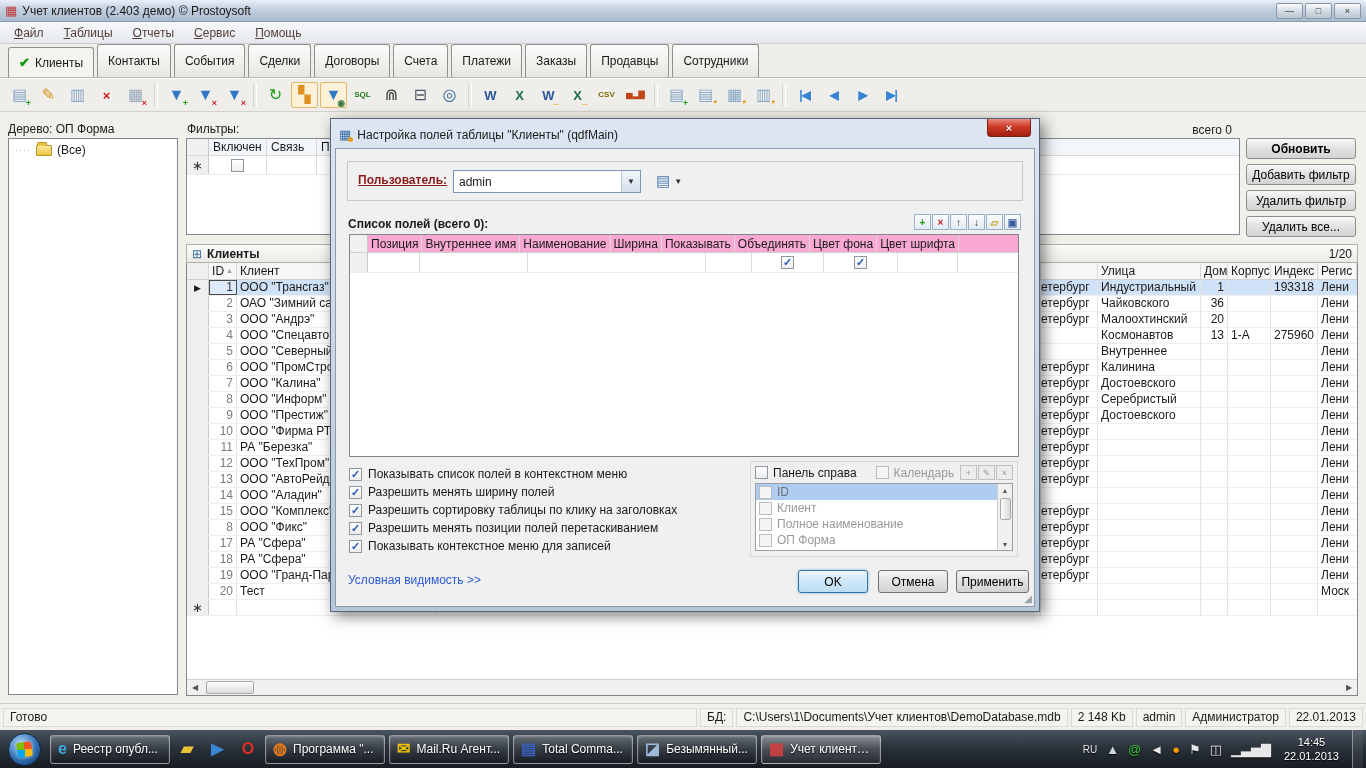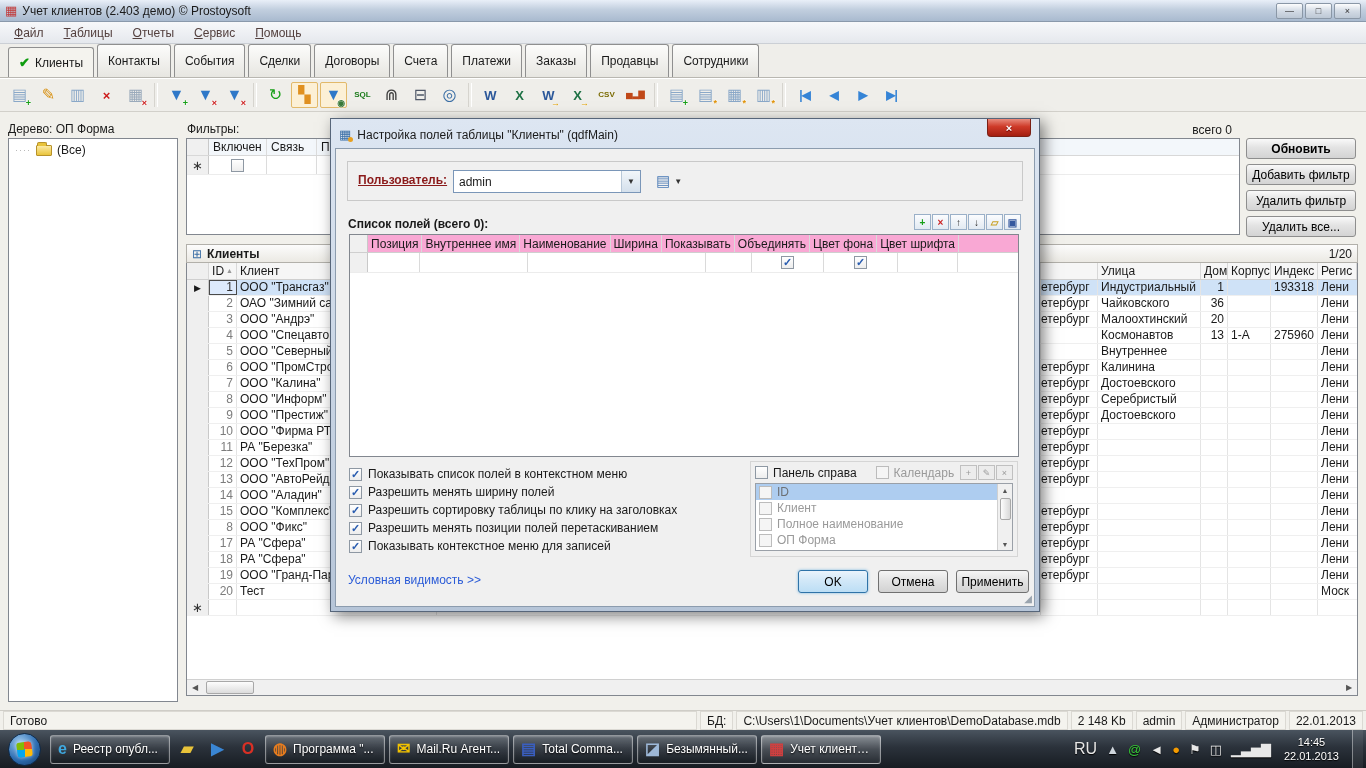--- a/index.html
+++ b/index.html
@@ -157,36 +157,36 @@
 
   .dlg-link{position:absolute;left:12px;top:424px;color:#2a5bd7;}
   .dbtn{position:absolute;top:421px;height:23px;border:1px solid #707070;border-radius:3px;background:linear-gradient(#f5f5f5,#e3e3e3 45%,#d2d2d2);display:flex;align-items:center;justify-content:center;font-size:12px;}
   .dbtn.default{border-color:#2f73a8;background:linear-gradient(#ebf4fc,#d2e8f8 45%,#bcdef5);box-shadow:0 0 3px #7ab8e0;}
   .btn-ok{left:462px;width:70px;}
   .btn-cancel{left:542px;width:70px;}
   .btn-apply{left:620px;width:73px;}
   .grip{position:absolute;right:2px;bottom:2px;color:#9aa4ae;font-size:10px;}
 
   
-  .statusbar{height:20px;background:#f1f0eb;border-top:1px solid #cfcdc7;display:flex;align-items:center;padding:0 3px;gap:3px;flex:0 0 auto;}
+  .statusbar{height:27px;background:#f1f0eb;border-top:1px solid #cfcdc7;display:flex;align-items:center;padding:0 3px;gap:3px;flex:0 0 auto;}
   .sb-cell{height:19px;display:flex;align-items:center;padding:0 6px;border:1px solid #dbd9d3;background:#f4f3ee;white-space:nowrap;}
   .sb-status{flex:1;border-color:#dbd9d3;}
 
   
   .taskbar{height:38px;background:linear-gradient(#4a545f,#2b323b 45%,#171c22);display:flex;align-items:center;padding:0 3px;gap:4px;flex:0 0 auto;}
   .start-orb{width:33px;height:33px;border-radius:50%;background:radial-gradient(circle at 35% 28%,#9cc8ee,#2f6fb3 55%,#143a68);border:1px solid #0e2a4a;display:flex;align-items:center;justify-content:center;margin:0 5px;flex:0 0 auto;}
   .orb-flag{width:15px;height:15px;border-radius:3px;background:conic-gradient(#f35325 0 25%,#ffba08 0 50%,#05a6f0 0 75%,#81bc06 0);transform:rotate(-8deg);box-shadow:0 0 4px rgba(255,255,255,.6);}
   .task-item{height:29px;display:flex;align-items:center;gap:6px;padding:0 7px;border-radius:3px;color:#fff;flex:0 0 auto;}
   .task-item.framed{border:1px solid rgba(255,255,255,.45);background:linear-gradient(rgba(255,255,255,.20),rgba(255,255,255,.06) 50%,rgba(0,0,0,.12));box-shadow:inset 0 1px 2px rgba(255,255,255,.25);width:120px;}
   .task-item.active{background:linear-gradient(rgba(255,255,255,.38),rgba(255,255,255,.15) 50%,rgba(255,255,255,.05));}
   .ti-icon{font-size:16px;font-weight:bold;line-height:1;flex:0 0 auto;}
   .ti-label{font-size:12px;white-space:nowrap;overflow:hidden;text-overflow:ellipsis;text-shadow:0 1px 2px #000;}
   .ti-label:empty{display:none;}
   .tray{margin-left:auto;display:flex;align-items:center;gap:9px;color:#e8e8e8;flex:0 0 auto;}
-  .lang{font-size:16px;text-shadow:0 1px 1px #000;}
+  .lang{font-size:10px;text-shadow:0 1px 1px #000;}
   .tray-icon{font-size:13px;line-height:1;text-shadow:0 1px 1px #000;}
   .clock{text-align:center;font-size:11px;line-height:1.3;color:#fff;text-shadow:0 1px 1px #000;padding:0 4px;}
   .show-desktop{width:11px;height:38px;border-left:1px solid rgba(255,255,255,.4);background:rgba(255,255,255,.07);}
 </style>
 </head>
 <body>
 
 <div class="screen">
 
   <div class="titlebar">

